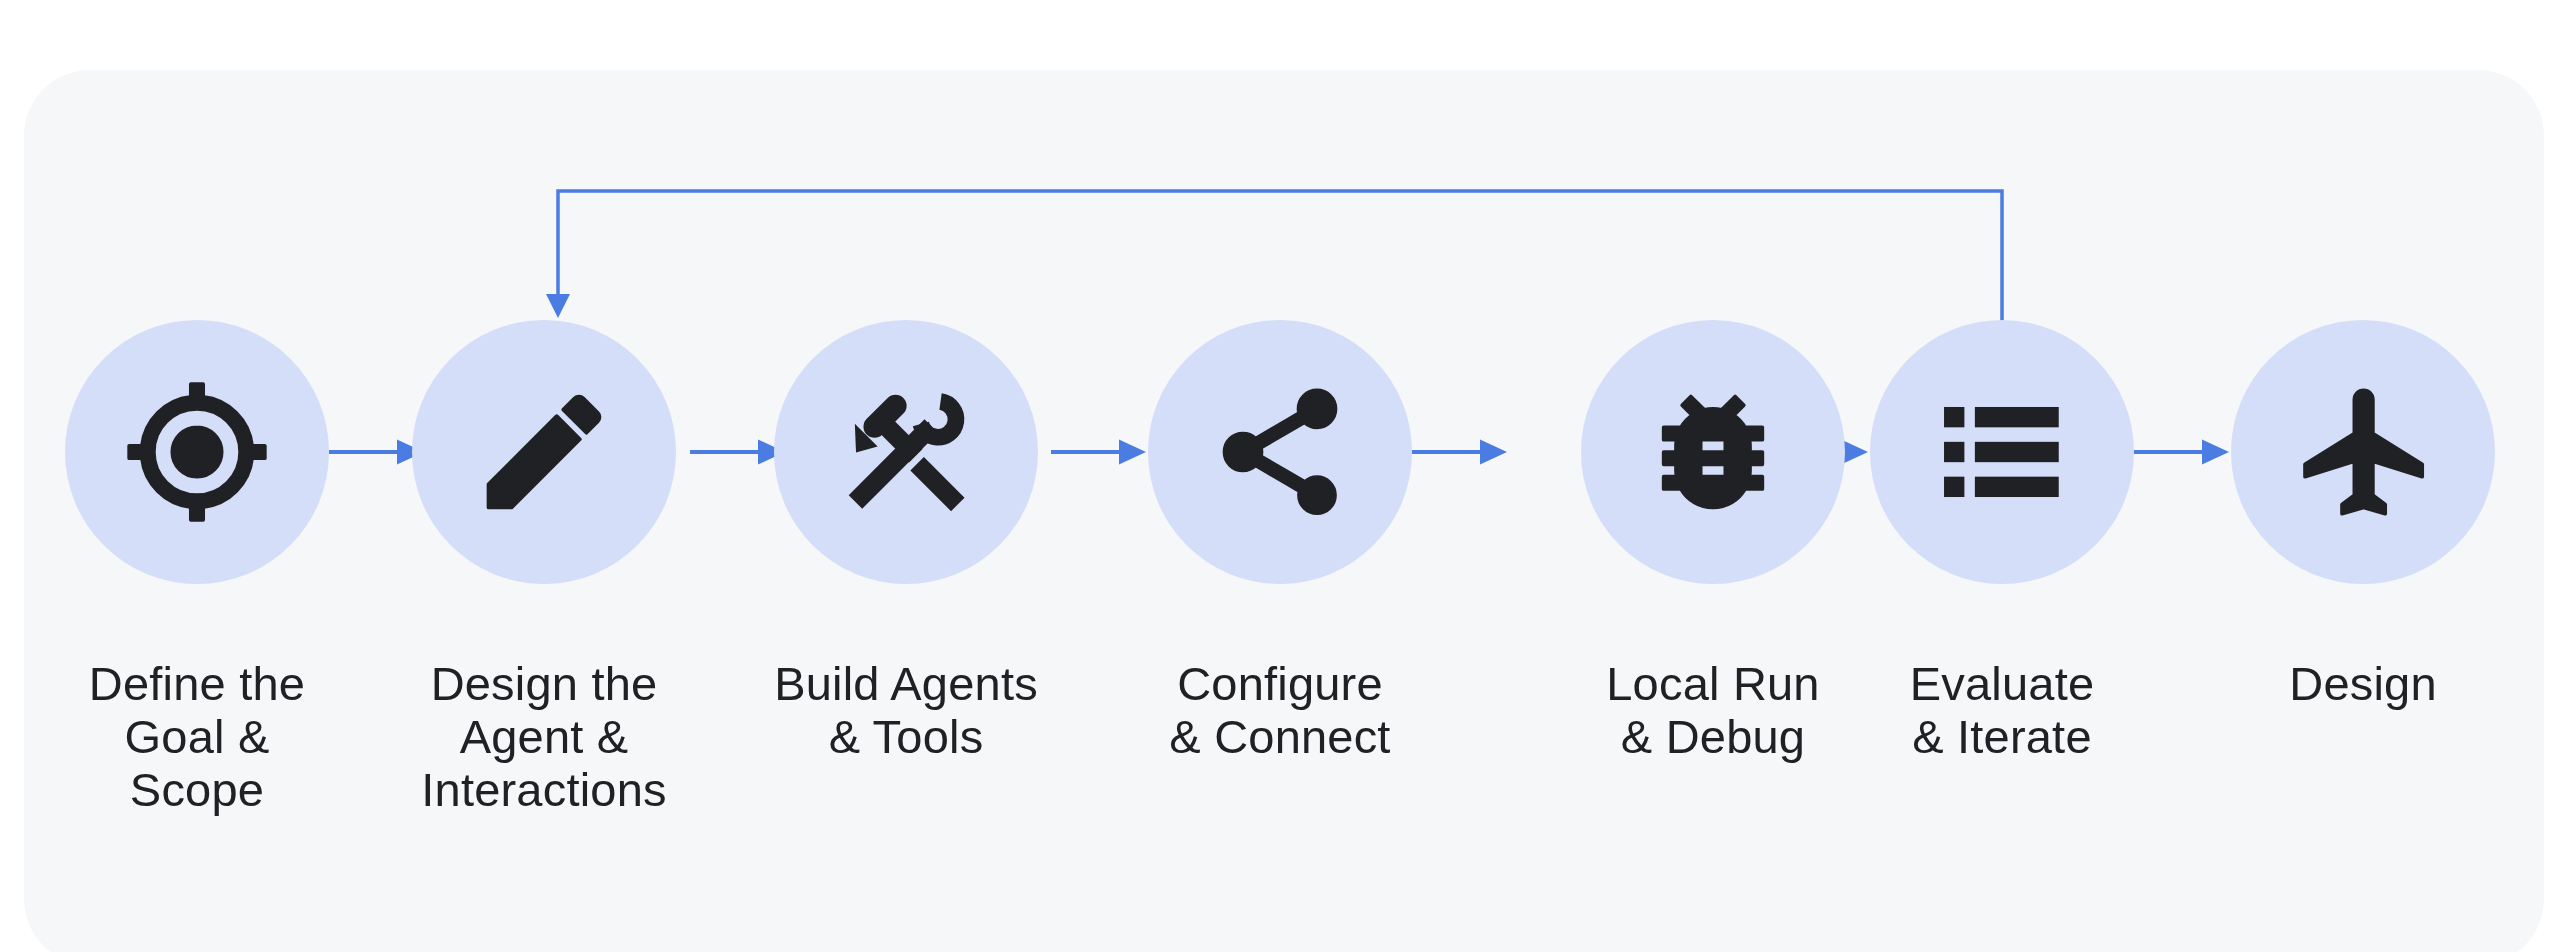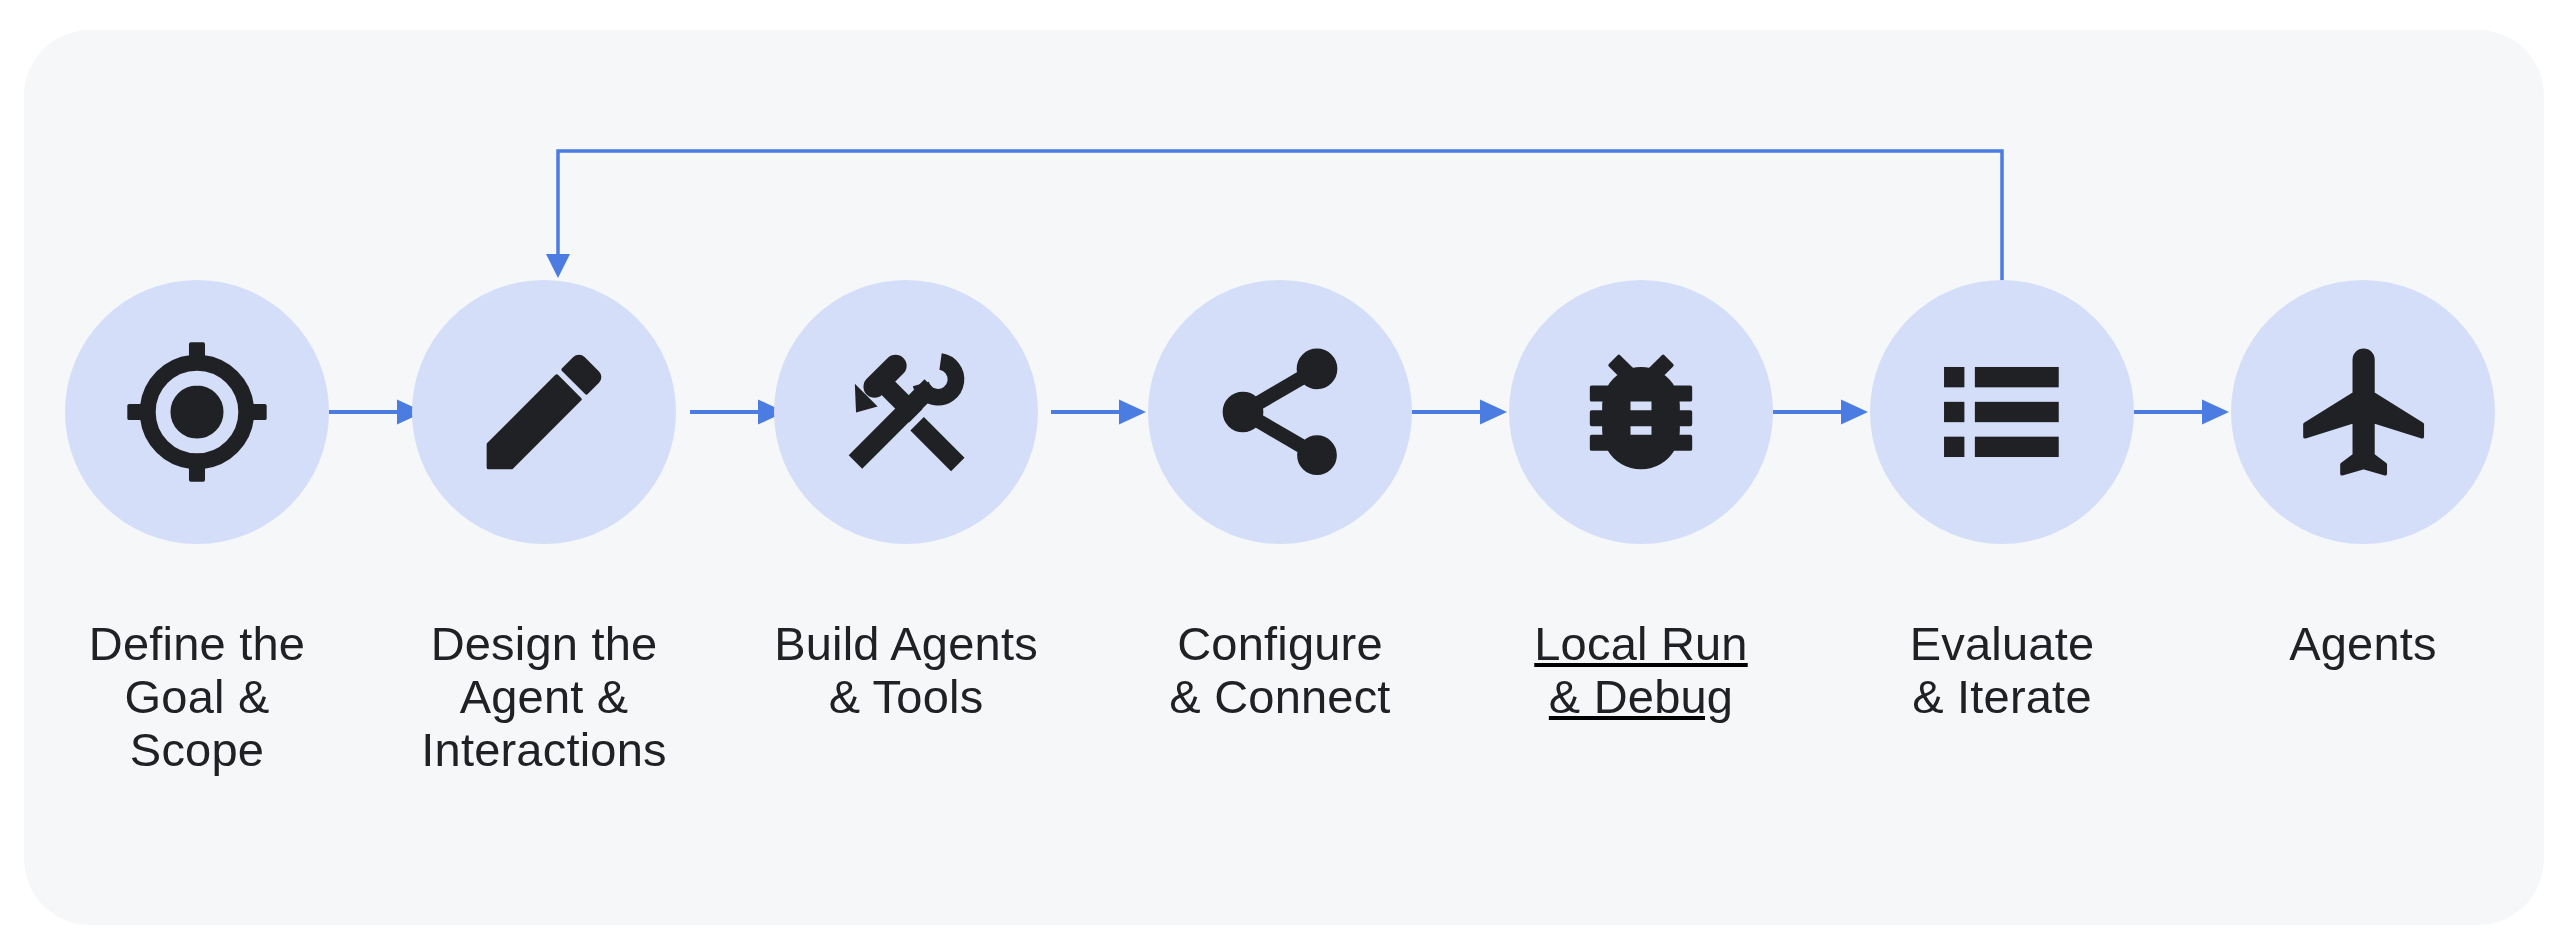--- a/index.html
+++ b/index.html
@@ -10,21 +10,21 @@
     --arrow-color:#4b7ce2;
     --label-color:#202124;
   }
   html,body{
     margin:0;padding:0;
     width:2566px;height:952px;
     background:var(--page-bg);
     font-family:"Liberation Sans", sans-serif;
     overflow:hidden;
   }
-  .canvas{position:relative;width:2566px;height:808px;}
+  .canvas{position:relative;width:2566px;height:808px;margin-top:40px;}
   .panel{
     position:absolute;left:24px;top:30px;
     width:2520px;height:895px;
     border-radius:66px;
     background:var(--panel-bg);
   }
   #connector-layer{
     position:absolute;left:0;top:0;width:2566px;height:952px;
     pointer-events:none;
   }
@@ -133,21 +133,21 @@
   </div>
       <div class="step" style="left: 1100px;">
     <div class="bubble">
       <svg class="icon" viewBox="0 0 24 24" xmlns="http://www.w3.org/2000/svg">
             <path class="fp" d="M18 16.08c-.76 0-1.44.3-1.96.77L8.91 12.7c.05-.23.09-.46.09-.7s-.04-.47-.09-.7l7.05-4.11c.54.5 1.25.81 2.04.81 1.66 0 3-1.34 3-3s-1.34-3-3-3-3 1.34-3 3c0 .24.04.47.09.7L8.04 9.81C7.5 9.31 6.79 9 6 9c-1.66 0-3 1.34-3 3s1.34 3 3 3c.79 0 1.5-.31 2.04-.81l7.12 4.16c-.05.21-.08.43-.08.65 0 1.61 1.31 2.92 2.92 2.92 1.61 0 2.92-1.31 2.92-2.92s-1.31-2.92-2.92-2.92z"></path>
           </svg>
     </div>
     <div class="label">Configure
 &amp; Connect</div>
   </div>
-      <div class="step" style="left: 1461px; text-decoration: underline;">
+      <div class="step" style="left: 1533px;">
     <div class="bubble">
       <svg class="icon" viewBox="0 0 24 24" xmlns="http://www.w3.org/2000/svg">
             <path class="fp" d="M20 8h-2.81c-.45-.78-1.07-1.45-1.82-1.96L17 4.41 15.59 3l-2.17 2.17C12.96 5.06 12.49 5 12 5c-.49 0-.96.06-1.41.17L8.41 3 7 4.41l1.62 1.63C7.88 6.55 7.26 7.22 6.81 8H4v2h2.09c-.05.33-.09.66-.09 1v1H4v2h2v1c0 .34.04.67.09 1H4v2h2.81c1.04 1.79 2.97 3 5.19 3s4.15-1.21 5.19-3H20v-2h-2.09c.05-.33.09-.66.09-1v-1h2v-2h-2v-1c0-.34-.04-.67-.09-1H20V8zm-6 8h-4v-2h4v2zm0-4h-4v-2h4v2z"></path>
           </svg>
     </div>
     <div class="label">Local Run
 &amp; Debug</div>
   </div>
       <div class="step" style="left: 1822px;">
     <div class="bubble">
@@ -166,16 +166,16 @@
 &amp; Iterate</div>
   </div>
       <div class="step" style="left: 2183px;">
     <div class="bubble">
       <svg class="icon" viewBox="0 0 24 24" xmlns="http://www.w3.org/2000/svg">
             <g transform="translate(0.6 0)">
               <path class="fp" d="M21 16v-2l-8-5V3.5C13 2.67 12.33 2 11.5 2S10 2.67 10 3.5V9l-8 5v2l8-2.5V19l-2 1.5V22l3.5-1 3.5 1v-1.5L13 19v-5.5l8 2.5z"></path>
             </g>
           </svg>
     </div>
-    <div class="label">Agents</div>
+    <div class="label">Design</div>
   </div>
     </div>
 </div>
 
 </body></html>

